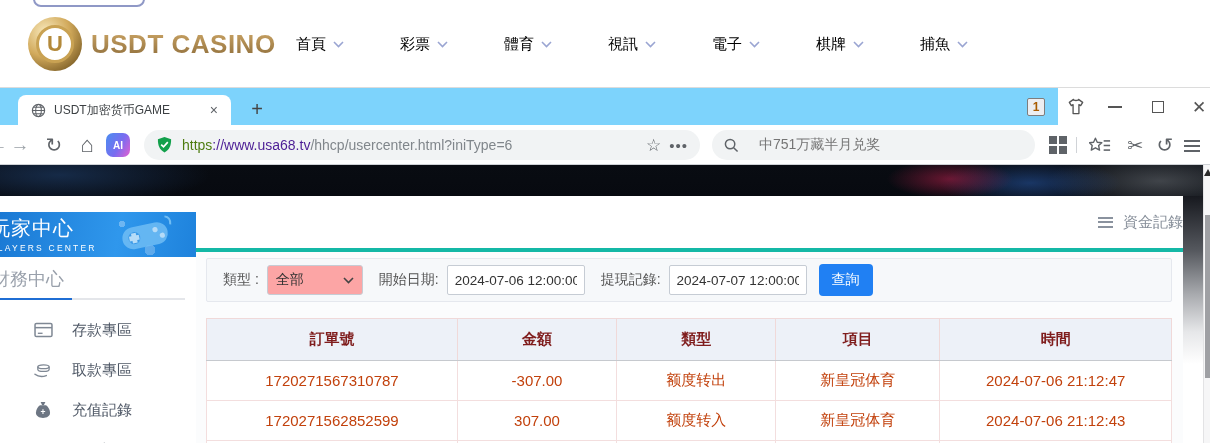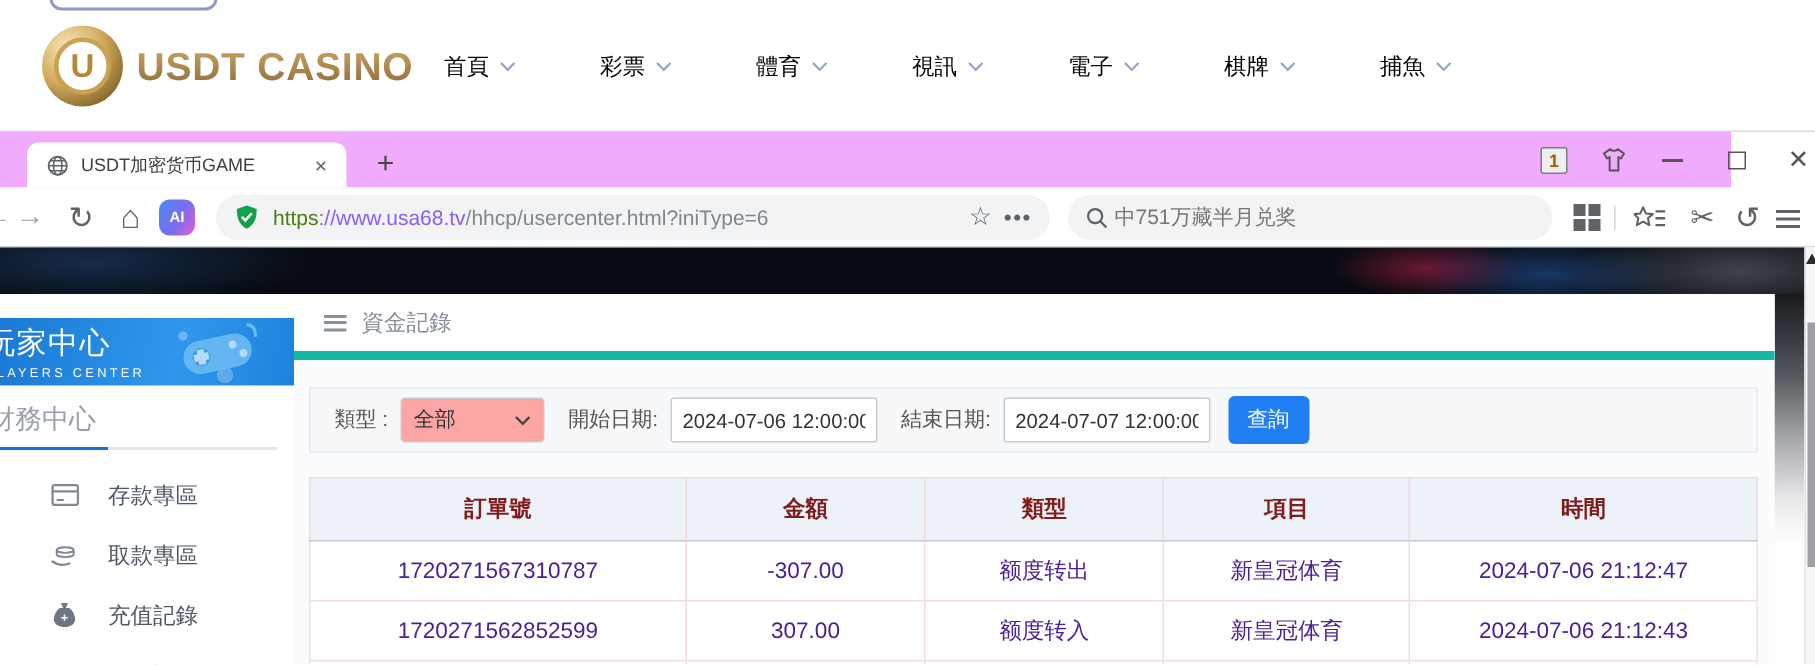--- a/index.html
+++ b/index.html
@@ -11,21 +11,21 @@
   .top-partial { position:absolute; left:33px; top:-10px; width:112px; height:17px; border:2px solid #8f98c6; border-radius:8px; background:#fff; }
   .logo-wrap { position:absolute; left:28px; top:17px; display:flex; align-items:center; }
   .logo-coin { width:54px; height:54px; border-radius:50%; background:radial-gradient(circle at 32% 28%, #f8e9bc, #d2aa5c 45%, #8a6a2e 78%, #6e531f); display:flex; align-items:center; justify-content:center; }
   .logo-coin-inner { width:38px; height:38px; border-radius:50%; background:#fff; border:3px solid #c9a253; display:flex; align-items:center; justify-content:center; font-weight:bold; font-size:22px; color:#b3893a; }
   .logo-text { margin-left:9px; font-size:26px; font-weight:800; letter-spacing:0.5px; background:linear-gradient(180deg,#cfa868,#8a6a38); -webkit-background-clip:text; background-clip:text; color:transparent; }
   .nav { position:absolute; left:268px; top:0; height:88px; display:flex; align-items:center; }
   .nav-item { width:104px; display:flex; align-items:center; justify-content:center; gap:7px; font-size:15px; color:#000000; cursor:pointer; }
   .chev { width:11px; height:7px; }
 
   
-  .tabbar { position:absolute; left:0; top:88px; width:1154px; height:37px; background:#f0abfc; }
+  .tabbar { position:absolute; left:0; top:88px; width:1058px; height:37px; background:#7dd3fc; }
   .tab { position:absolute; left:18px; top:7px; width:213px; height:30px; background:#fff; border-radius:8px 8px 0 0; display:flex; align-items:center; padding:0 10px 0 13px; }
   .tab-title { font-size:12px; color:#3c4043; flex:1; margin-left:8px; white-space:nowrap; overflow:hidden; }
   .tab-close { font-size:14px; color:#5f6368; cursor:pointer; padding:0 3px; }
   .newtab { position:absolute; left:243px; top:7px; width:28px; height:28px; font-size:20px; color:#444; display:flex; align-items:center; justify-content:center; cursor:pointer; }
   .winctrl { position:absolute; top:0; height:37px; display:flex; align-items:center; color:#555; }
   .tabcount { position:absolute; left:1027px; top:10px; width:18px; height:18px; border:1.5px solid #7d7d7d; border-radius:2px; font-size:12px; font-weight:bold; color:#a85c00; display:flex; align-items:center; justify-content:center; background:#eceef1; }
   .shirt { position:absolute; left:1066px; top:9px; }
   .btn-min { position:absolute; left:1105px; top:10px; width:20px; height:18px; display:flex; align-items:center; justify-content:center; cursor:pointer; }
   .btn-min b { width:14px; height:2px; background:#555; }
   .btn-max { position:absolute; left:1148px; top:10px; width:20px; height:18px; display:flex; align-items:center; justify-content:center; cursor:pointer; }
@@ -33,26 +33,26 @@
   .btn-close { position:absolute; left:1188px; top:8px; width:22px; height:22px; font-size:17px; color:#555; display:flex; align-items:center; justify-content:center; cursor:pointer; }
 
   
   .toolbar { position:absolute; left:0; top:125px; width:1210px; height:40px; background:#fff; border-bottom:1px solid #cfd2d6; }
   .tool-ic { position:absolute; top:0; height:40px; display:flex; align-items:center; justify-content:center; color:#5f6368; cursor:pointer; }
   .arrow-font { font-size:19px; }
   .ai-badge { position:absolute; left:106px; top:8px; width:24px; height:24px; border-radius:7px; background:linear-gradient(120deg,#4a8df0,#7a6cf0 55%,#e45fd0); color:#fff; font-size:10px; font-weight:bold; display:flex; align-items:center; justify-content:center; cursor:pointer; }
   .addressbar { position:absolute; left:144px; top:5px; width:556px; height:30px; background:#f1f3f4; border-radius:15px; display:flex; align-items:center; padding:0 12px; cursor:text; }
   .url { font-size:14px; white-space:nowrap; overflow:hidden; margin-left:9px; flex:1; }
   .url .scheme { color:#4d7c0f; }
-  .url .host { color:#8b5cf6;text-align:center; }
+  .url .host { color:#4c1d95;text-align:center; }
   .url .path { color:#80868b; }
   .ab-star { font-size:17px; color:#5f6368; padding:0 8px; cursor:pointer; }
   .ab-dots { font-size:15px; color:#5f6368; letter-spacing:1px; cursor:pointer; }
   .searchbox { position:absolute; left:712px; top:5px; width:323px; height:30px; background:#f1f3f4; border-radius:15px; display:flex; align-items:center; padding:0 12px; }
-  .searchbox input { border:none; background:transparent; outline:none; font-size:14px; color:#757575; margin-left:4px; width:250px; font-family:inherit; }
+  .searchbox input { border:none; background:transparent; outline:none; font-size:14px; color:#757575; margin-left:20px; width:250px; font-family:inherit; }
   .grid-ic { display:grid; grid-template-columns:8px 8px; grid-template-rows:8px 8px; gap:2px; }
   .grid-ic i { background:#5f6368; }
   .vsep { position:absolute; left:1076px; top:12px; width:1px; height:16px; background:#d0d3d7; }
   .burger i { display:block; width:16px; height:2px; background:#5f6368; margin:3px 0; }
 
   
   .page { position:absolute; left:0; top:165px; width:1210px; height:278px; background:#fff; }
   .dark-banner { position:absolute; left:0; top:0; width:1203px; height:31px;
     background:
       radial-gradient(ellipse 90px 28px at 950px 14px, rgba(170,30,70,.6), transparent 70%),
@@ -81,35 +81,35 @@
   .gamepad { position:absolute; left:118px; top:4px; opacity:.85; transform:rotate(-12deg); }
   .sb-section { position:absolute; left:-8px; top:55px; font-size:18px; color:#99a0ab; }
   .sb-divider { position:absolute; left:0; top:86px; width:185px; height:2px; background:#e4e6ea; }
   .sb-divider i { position:absolute; left:0; top:0; width:72px; height:2px; background:#1f6ed4; display:block; }
   .sb-item { position:absolute; left:0; width:196px; height:30px; display:flex; align-items:center; cursor:pointer; }
   .sb-item .ic { position:absolute; left:33px; width:20px; height:20px; display:flex; align-items:center; justify-content:center; }
   .sb-item .lbl { position:absolute; left:72px; font-size:15px; color:#4f5866; }
 
   
   .main { position:absolute; left:196px; top:31px; width:987px; height:247px; background:#fbfcfd; }
-  .main-header { position:absolute; left:0; top:0; width:987px; height:44px; background:#fff; border-bottom:6px solid #14b8a6; display:flex; align-items:center; }
+  .main-header { position:absolute; left:0; top:0; width:987px; height:56px; background:#fff; border-bottom:4px solid #14b8a6; display:flex; align-items:center;justify-content:flex-end; }
   .mh-icon { margin-left:20px; }
   .mh-icon i { display:block; width:15px; height:2px; background:#8a929e; margin:2.5px 0; }
   .mh-title { margin-left:10px; font-size:15px; color:#868e99; }
 
   .filterbar { position:absolute; left:10px; top:62px; width:966px; height:44px; background:#f6f8fa; border:1px solid #e5e8ee; border-radius:2px; display:flex; align-items:center; }
   .f-label { font-size:14px; color:#555; margin-left:16px; }
   .f-select { margin-left:8px; width:96px; height:30px; background:#fca5a5; border:1px solid #c6ccd4; border-radius:3px; display:flex; align-items:center; font-size:14px; color:#333; padding:0 8px; justify-content:space-between; cursor:pointer; }
   .f-input { margin-left:8px; width:138px; height:30px; background:#fff; border:1px solid #c6ccd4; border-radius:2px; font-size:13.5px; color:#333; padding:0 7px; font-family:inherit; }
   .f-btn { margin-left:12px; width:54px; height:32px; background:#2080f3; color:#fff; font-size:14px; border:none; border-radius:4px; cursor:pointer; font-family:inherit; }
 
   .table-wrap { position:absolute; left:10px; top:122px; width:966px; }
   table.rec { width:100%; border-collapse:collapse; table-layout:fixed; }
   table.rec th { height:42px; background:#edf1f8; font-size:15px; font-weight:bold; color:#7f1d1d; border-left:1px solid #f0d9d9; border-right:1px solid #f0d9d9; border-top:1px solid #f0d9d9; border-bottom:1px solid #c6c9ce; }
-  table.rec td { height:40px; background:#fff; font-size:15px; color:#4c1d95; text-align:center; border:1px solid #f3dede; border-top:none; }
+  table.rec td { height:40px; background:#fff; font-size:15px; color:#c2410c; text-align:center; border:1px solid #f3dede; border-top:none; }
   .c0{width:26%;} .c1{width:16.5%;} .c2{width:16.5%;} .c3{width:17%;} .c4{width:24%;}
 </style>
 </head>
 <body>
 
 <div id="screen">
 
   <div class="site-header">
     <div class="top-partial"></div>
     <div class="logo-wrap">
@@ -329,21 +329,21 @@
       <div class="filterbar">
         <span class="f-label">類型 :</span>
         <div class="f-select">
           <span>全部</span>
           <svg width="11" height="7" viewBox="0 0 11 7">
               <polyline points="1,1 5.5,5.5 10,1" fill="none" stroke="#444" stroke-width="1.6"></polyline>
             </svg>
         </div>
         <span class="f-label">開始日期:</span>
         <input class="f-input" value="2024-07-06 12:00:00" style="">
-        <span class="f-label">結束日期:</span>
+        <span class="f-label">提現記錄:</span>
         <input class="f-input" value="2024-07-07 12:00:00" style="">
         <button class="f-btn">查詢</button>
       </div>
 
       <div class="table-wrap">
         <table class="rec">
           <tbody>
               <tr>
             <th class="c0">訂單號</th>
             <th class="c1">金額</th>

